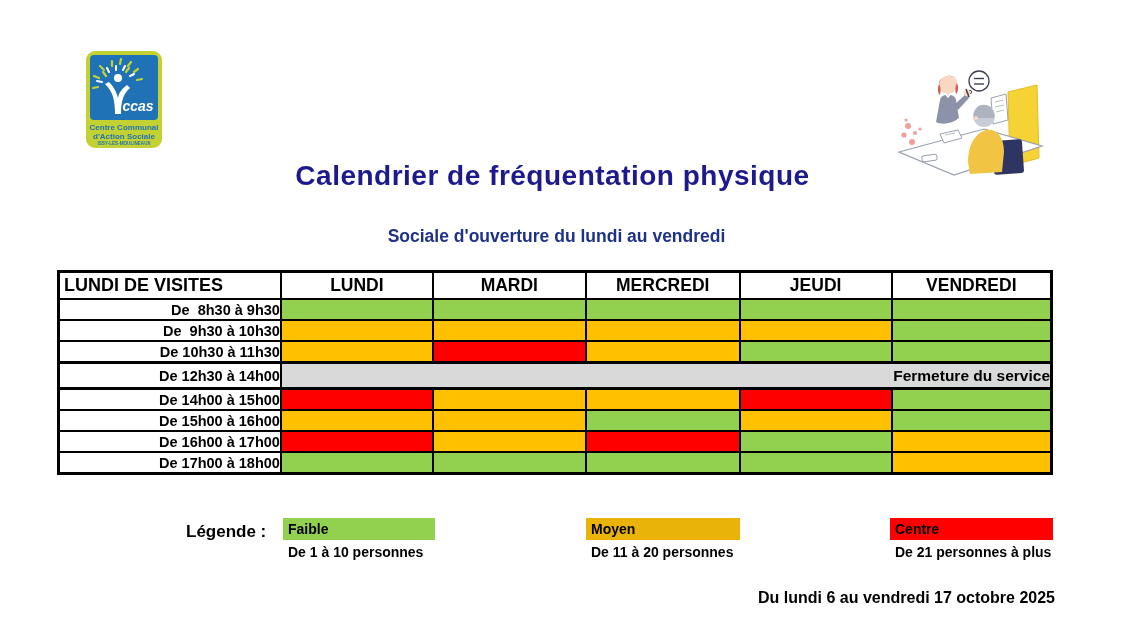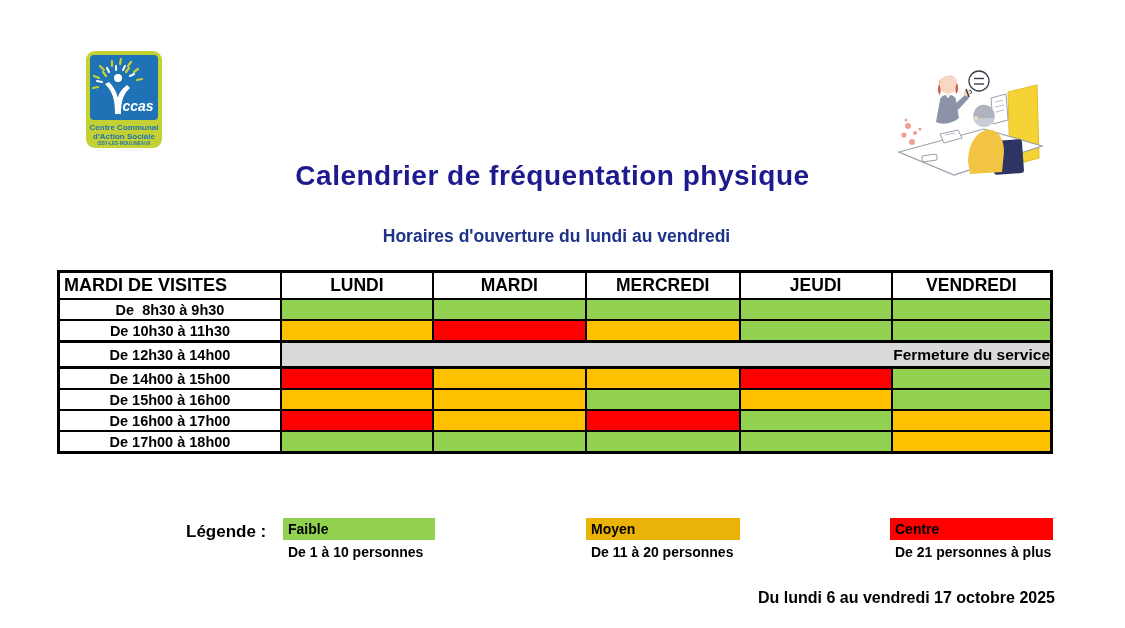--- a/index.html
+++ b/index.html
@@ -12,21 +12,21 @@
   
   .title{position:absolute;left:0;top:160px;width:1105px;text-align:center;
          font-size:28px;letter-spacing:.5px;}
   .subtitle{position:absolute;left:0;top:226px;width:1113px;text-align:center;font-size:17.5px;}
   
   .tbl-wrap{position:absolute;left:57px;top:270px;width:996px;}
   table{border-collapse:collapse;width:996px;table-layout:fixed;border:3px solid #000;}
   th,td{border:2px solid #000;overflow:hidden;}
   th{height:25px;font-size:17.5px;background:#fff;padding:0;}
   th.time-head{text-align:left;padding-left:4px;font-size:18px;}
-  td.time{background:#fff;font-size:14.5px;text-align:center;padding:0 0 0 0;
+  td.time{background:#fff;font-size:14.5px;text-align:right;padding:0 0 0 0;
           white-space:pre;height:19px;}
   td.freq{height:19px;padding:0;}
   tr.closed td{border-top-width:3px;border-bottom-width:3px;height:23px;}
   td.closed-label{text-align:right;font-size:15.5px;padding:0;}
   
   .legend{position:absolute;left:0;top:518px;width:1022px;height:48px;}
   .legend-label{position:absolute;left:186px;top:4px;font-size:17px;}
   .legend-item{position:absolute;top:0;}
   .legend-item .swatch{height:22px;line-height:22px;font-size:14px;padding-left:5px;box-sizing:border-box;}
   .legend-item .range{font-size:14px;margin-top:4px;padding-left:5px;}
@@ -125,49 +125,57 @@
     <g>
       <rect x="97" y="80" width="30" height="34" rx="3" fill="#2e3563" transform="rotate(-4 112 97)"></rect>
       <path d="M72,102 C72,82 82,72 90,70 C100,68 108,76 108,92 L106,112 L74,114 Z" fill="#f2c443"></path>
       <circle cx="88" cy="56" r="11" fill="#c8ccd6"></circle>
       <path d="M78,58 C77,48 84,44 89,45 C96,46 99,52 98,58 Z" fill="#aeb3bf"></path>
       <circle cx="80" cy="58" r="2" fill="#f8d8c0"></circle>
     </g>
   </svg>
 
   <div class="title" style="color: rgb(29, 26, 142);">Calendrier de fréquentation physique</div>
-  <div class="subtitle" style="color: rgb(30, 50, 136);">Horaires d'ouverture du lundi au vendredi</div>
+  <div class="subtitle" style="color: rgb(30, 50, 136);">Sociale d'ouverture du lundi au vendredi</div>
 
   <div class="tbl-wrap">
     <table>
       <colgroup>
         <col style="width:22.4%">
           <col style="width:15.3%">
           <col style="width:15.4%">
         <col style="width:15.5%">
           <col style="width:15.3%">
           <col style="width:16.1%">
       </colgroup>
       <thead>
         <tr>
-          <th class="time-head">MARDI DE VISITES</th>
+          <th class="time-head">LUNDI DE VISITES</th>
           <th>LUNDI</th>
           <th>MARDI</th>
           <th>MERCREDI</th>
           <th>JEUDI</th>
           <th>VENDREDI</th>
         </tr>
       </thead>
       <tbody>
           <tr>
             <td class="time">De  8h30 à 9h30</td>
             <td class="freq" style="background: rgb(146, 208, 80);"></td>
             <td class="freq" style="background: rgb(146, 208, 80);"></td>
             <td class="freq" style="background: rgb(146, 208, 80);"></td>
             <td class="freq" style="background: rgb(146, 208, 80);"></td>
+            <td class="freq" style="background: rgb(146, 208, 80);"></td>
+          </tr>
+          <tr>
+            <td class="time">De  9h30 à 10h30</td>
+            <td class="freq" style="background: rgb(255, 192, 0);"></td>
+            <td class="freq" style="background: rgb(255, 192, 0);"></td>
+            <td class="freq" style="background: rgb(255, 192, 0);"></td>
+            <td class="freq" style="background: rgb(255, 192, 0);"></td>
             <td class="freq" style="background: rgb(146, 208, 80);"></td>
           </tr>
           <tr>
             <td class="time">De 10h30 à 11h30</td>
             <td class="freq" style="background: rgb(255, 192, 0);"></td>
             <td class="freq" style="background: rgb(255, 0, 0);"></td>
             <td class="freq" style="background: rgb(255, 192, 0);"></td>
             <td class="freq" style="background: rgb(146, 208, 80);"></td>
             <td class="freq" style="background: rgb(146, 208, 80);"></td>
           </tr>

